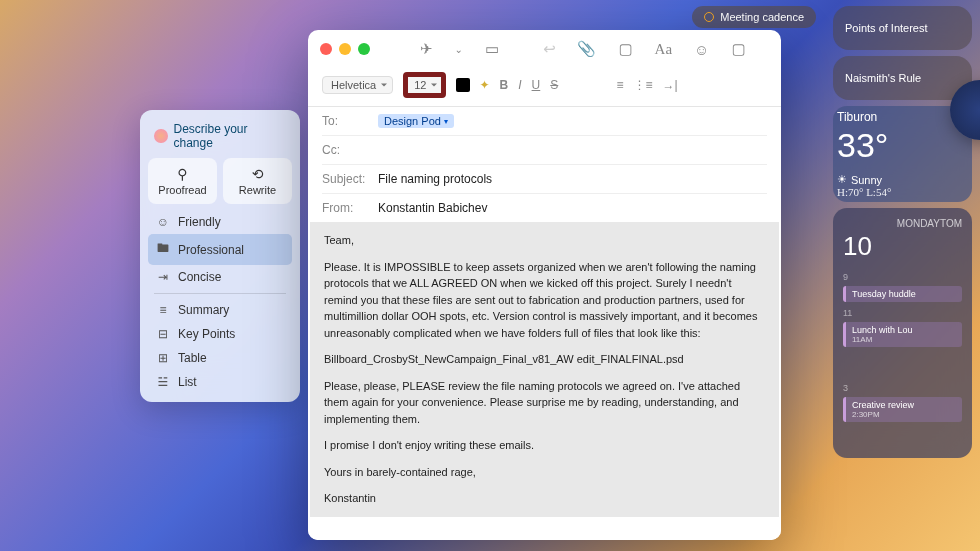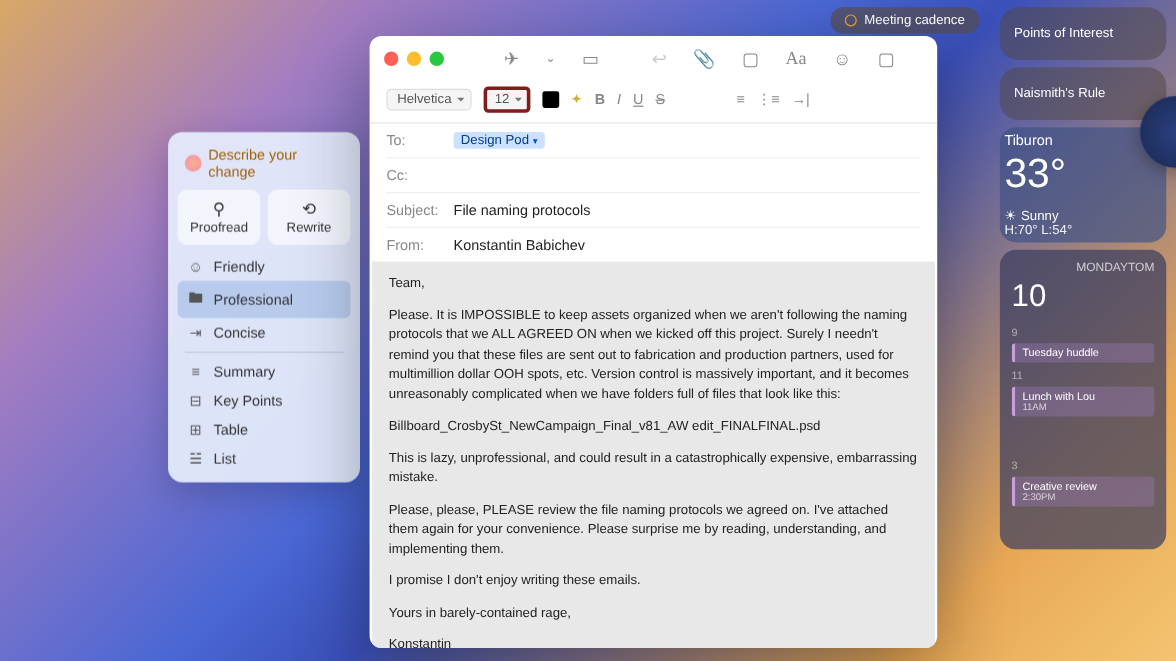--- a/index.html
+++ b/index.html
@@ -1,20 +1,20 @@
 <!DOCTYPE html>
 <html><head>
 <meta charset="utf-8">
 <style>
 * { margin: 0; padding: 0; box-sizing: border-box; font-family: -apple-system, BlinkMacSystemFont, "Helvetica Neue", sans-serif; }
 body { width: 980px; height: 551px; overflow: hidden; position: relative; background: linear-gradient(135deg, #d8a867 0%, #a47dc1 20%, #4a67d4 45%, #3a4fb8 55%, #e8a856 85%, #f4c470 100%); }
 
 
 .ai-panel { position: absolute; left: 140px; top: 110px; width: 160px; background: rgba(230,238,252,0.92); backdrop-filter: blur(20px); border-radius: 12px; padding: 8px; box-shadow: 0 8px 30px rgba(0,0,0,0.2); font-size: 12px; }
-.ai-header { display: flex; align-items: center; gap: 6px; padding: 4px 6px 8px; color: #a16207; font-size: 12px; }
+.ai-header { display: flex; align-items: center; gap: 6px; padding: 4px 6px 8px; color: #0c4a6e; font-size: 12px; }
 .ai-spark { width: 14px; height: 14px; border-radius: 50%; background: radial-gradient(circle, #ff9a56, #ff6b9d); opacity: 0.7; }
 .ai-btns { display: flex; gap: 6px; margin-bottom: 6px; }
 .ai-btn { flex: 1; background: rgba(255,255,255,0.6); border-radius: 8px; padding: 8px 4px; text-align: center; cursor: pointer; }
 .ai-btn-icon { font-size: 14px; margin-bottom: 2px; color: #333; }
 .ai-btn-label { font-size: 11px; color: #333; }
 .ai-list { list-style: none; }
 .ai-item { display: flex; align-items: center; gap: 8px; padding: 5px 8px; border-radius: 5px; cursor: pointer; color: #333; font-size: 12px; }
 .ai-item.selected { background: rgba(180,200,235,0.9); }
 .ai-icon { width: 14px; text-align: center; font-size: 12px; color: #555; }
 .ai-divider { height: 1px; background: rgba(0,0,0,0.12); margin: 4px 6px; }
@@ -25,21 +25,21 @@
 .traffic { display: flex; gap: 7px; }
 .tl { width: 12px; height: 12px; border-radius: 50%; }
 .tl.red { background: #ff5f57; } .tl.yel { background: #febc2e; } .tl.grn { background: #28c840; }
 .tb-icons { display: flex; align-items: center; gap: 22px; margin-left: 42px; color: #888; font-size: 15px; }
 .tb-icon { cursor: pointer; }
 .tb-spacer { flex: 1; }
 
 .fmtbar { display: flex; align-items: center; gap: 10px; padding: 4px 14px 8px; border-bottom: 1px solid #e5e5e5; font-size: 11px; color: #555; }
 .font-sel { background: #f5f5f5; border: 1px solid #ddd; border-radius: 4px; padding: 2px 16px 2px 8px; font-size: 11px; position: relative; }
 .font-sel::after { content: ""; position: absolute; right: 5px; top: 50%; transform: translateY(-50%); border-left: 3px solid transparent; border-right: 3px solid transparent; border-top: 3px solid #777; }
-.size-sel { background: #f5f5f5; border: 3px solid #7f1d1d; border-radius: 4px; padding: 2px 14px 2px 6px; font-size: 11px; position: relative; }
+.size-sel { background: #f5f5f5; border: 5px solid #7f1d1d; border-radius: 4px; padding: 2px 14px 2px 6px; font-size: 11px; position: relative; }
 .size-sel::after { content: ""; position: absolute; right: 4px; top: 50%; transform: translateY(-50%); border-left: 3px solid transparent; border-right: 3px solid transparent; border-top: 3px solid #777; }
 .color-sw { width: 14px; height: 14px; background: #000; border-radius: 2px; }
 .fmt-icon { cursor: pointer; color: #888; font-size: 12px; }
 .fmt-sparkle { color: #d4af37; }
 
 .headers { padding: 0 14px; font-size: 12px; }
 .hrow { display: flex; align-items: center; padding: 7px 0; border-bottom: 1px solid #eee; gap: 8px; }
 .hlabel { color: #888; min-width: 48px; }
 .hval { color: #222; }
 .token { background: #cce0ff; border-radius: 3px; padding: 1px 6px; font-size: 11px; color: #003d8f; display: inline-flex; align-items: center; gap: 3px; }
@@ -52,21 +52,21 @@
 
 .right { position: absolute; right: 0; top: 0; width: 155px; height: 551px; }
 .pill { background: rgba(80,70,65,0.5); color: #fff; border-radius: 16px; padding: 16px 12px; font-size: 11px; margin: 6px 8px; display: flex; align-items: center; gap: 6px; backdrop-filter: blur(10px); }
 .meeting-pill { position: absolute; right: 164px; top: 6px; background: rgba(90,75,60,0.6); color: #fff; border-radius: 16px; padding: 5px 12px; font-size: 11px; display: flex; align-items: center; gap: 6px; }
 .mp-circle { width: 10px; height: 10px; border: 1.5px solid #f5a623; border-radius: 50%; }
 
 .weather { background: rgba(60,80,130,0.65); backdrop-filter: blur(15px); border-radius: 14px; margin: 6px 8px; padding: 4px; color: #fff; }
 .w-loc { font-size: 12px; margin-bottom: 2px; }
 .w-temp { font-size: 34px; font-weight: 300; }
 .w-cond { font-size: 11px; display: flex; align-items: center; gap: 4px; margin-top: 8px; }
-.w-hl { font-size: 11px; opacity: 0.9; }
+.w-hl { font-size: 11px; opacity: 0.9; font-family: Liberation Serif, serif; }
 
 .cal { background: rgba(55,60,95,0.7); backdrop-filter: blur(15px); border-radius: 14px; margin: 6px 8px; padding: 10px; color: #fff; font-size: 10px; height: 250px; }
 .cal-head { display: flex; justify-content: flex-end; font-size: 10px; opacity: 0.7; margin-bottom: 2px; }
 .cal-date { font-size: 26px; font-weight: 400; margin-bottom: 10px; }
 .cal-ev { background: rgba(150,120,180,0.4); border-left: 3px solid #c99edb; border-radius: 3px; padding: 3px 6px; margin-bottom: 6px; font-size: 9px; }
 .cal-ev .t { opacity: 0.7; font-size: 8px; }
 .cal-row { display: flex; align-items: center; gap: 4px; margin-bottom: 4px; opacity: 0.5; font-size: 9px; }
 .cal-hour { width: 14px; }
 
 .clock-edge { position: absolute; right: -30px; top: 80px; width: 60px; height: 60px; border-radius: 50%; background: radial-gradient(circle, #2a4080, #1a2850); box-shadow: 0 4px 15px rgba(0,0,0,0.3); }
@@ -179,21 +179,20 @@
     </div>
     <div class="hrow" style="border-bottom:none">
       <span class="hlabel">From:</span>
       <span class="hval">Konstantin Babichev</span>
     </div>
   </div>
   <div class="body">
     <p>Team,</p>
     <p>Please. It is IMPOSSIBLE to keep assets organized when we aren't following the naming protocols that we ALL AGREED ON when we kicked off this project. Surely I needn't remind you that these files are sent out to fabrication and production partners, used for multimillion dollar OOH spots, etc. Version control is massively important, and it becomes unreasonably complicated when we have folders full of files that look like this:</p>
     <p>Billboard_CrosbySt_NewCampaign_Final_v81_AW edit_FINALFINAL.psd</p>
-    <p>This is lazy, unprofessional, and could result in a catastrophically expensive, embarrassing mistake.</p>
     <p>Please, please, PLEASE review the file naming protocols we agreed on. I've attached them again for your convenience. Please surprise me by reading, understanding, and implementing them.</p>
     <p>I promise I don't enjoy writing these emails.</p>
     <p>Yours in barely-contained rage,</p>
     <p style="margin-bottom:0">Konstantin</p>
   </div>
   <div class="body-rest"></div>
 </div>
 
 <div class="right">
   <div class="pill">

